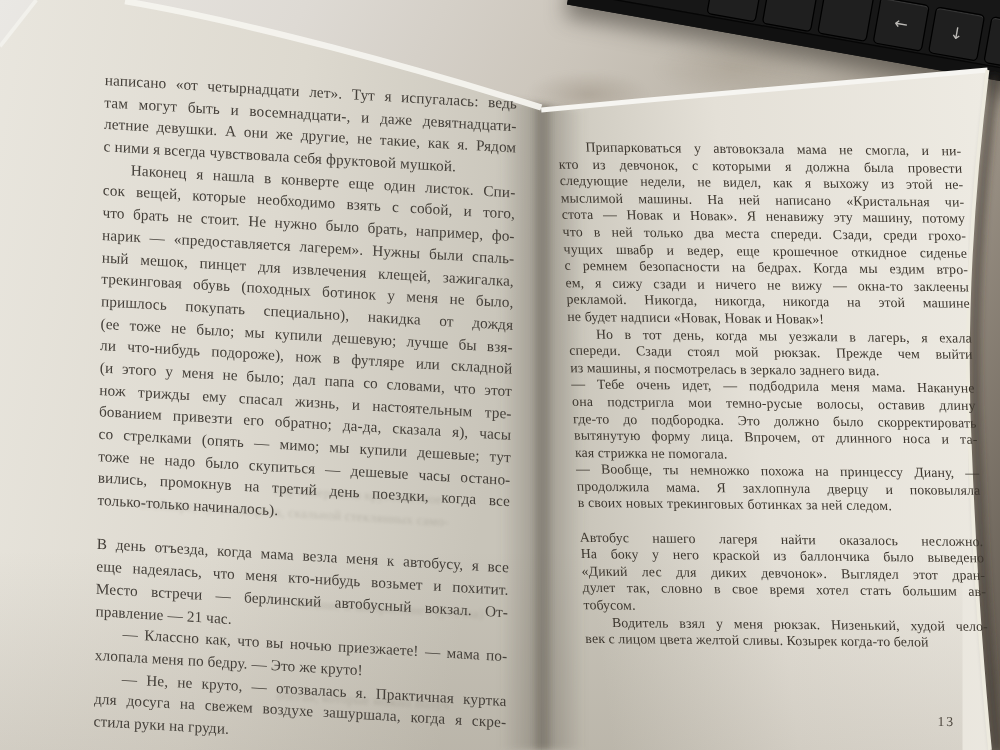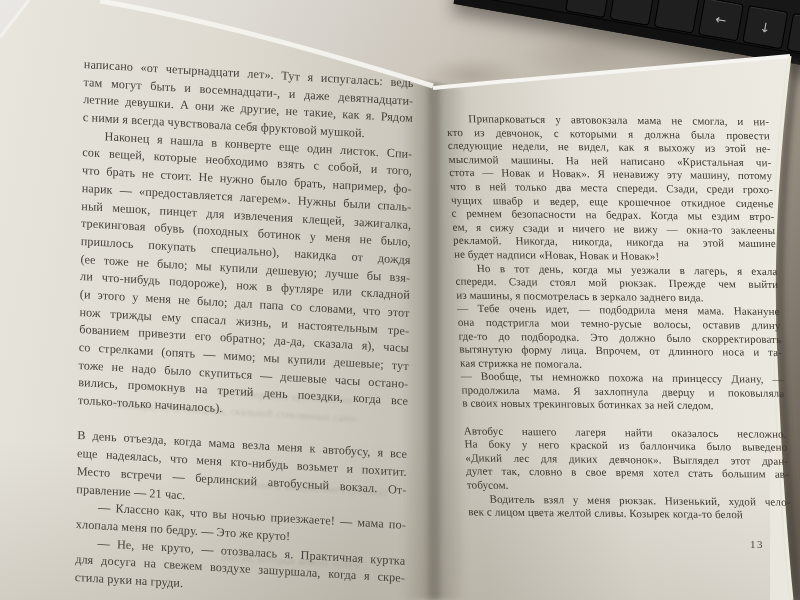--- a/index.html
+++ b/index.html
@@ -36,21 +36,21 @@
   .para{margin:0;}
   .para.gap{margin-top:var(--lh);}
   .line{line-height:var(--lh);height:var(--lh);white-space:nowrap;
     text-align:justify;text-align-last:justify;letter-spacing:.1px;}
   .line.indent{text-indent:22px;}
   .line.para-last{text-align-last:left;}
 
   .ghost{position:absolute;font-size:10.5px;color:rgba(95,90,78,1);opacity:.2;
     filter:blur(1.1px);white-space:nowrap;letter-spacing:.2px;}
 
-  .page-number{position:absolute;left:750px;top:538px;font-size:11px;color:#4e483f;
+  .page-number{position:absolute;left:750px;top:572px;font-size:11px;color:#4e483f;
     letter-spacing:1.5px;}
 
   svg{position:absolute;left:0;top:0;}
 </style>
 </head>
 <body>
 
 <div class="scene">
 
   <div class="desk"></div>

